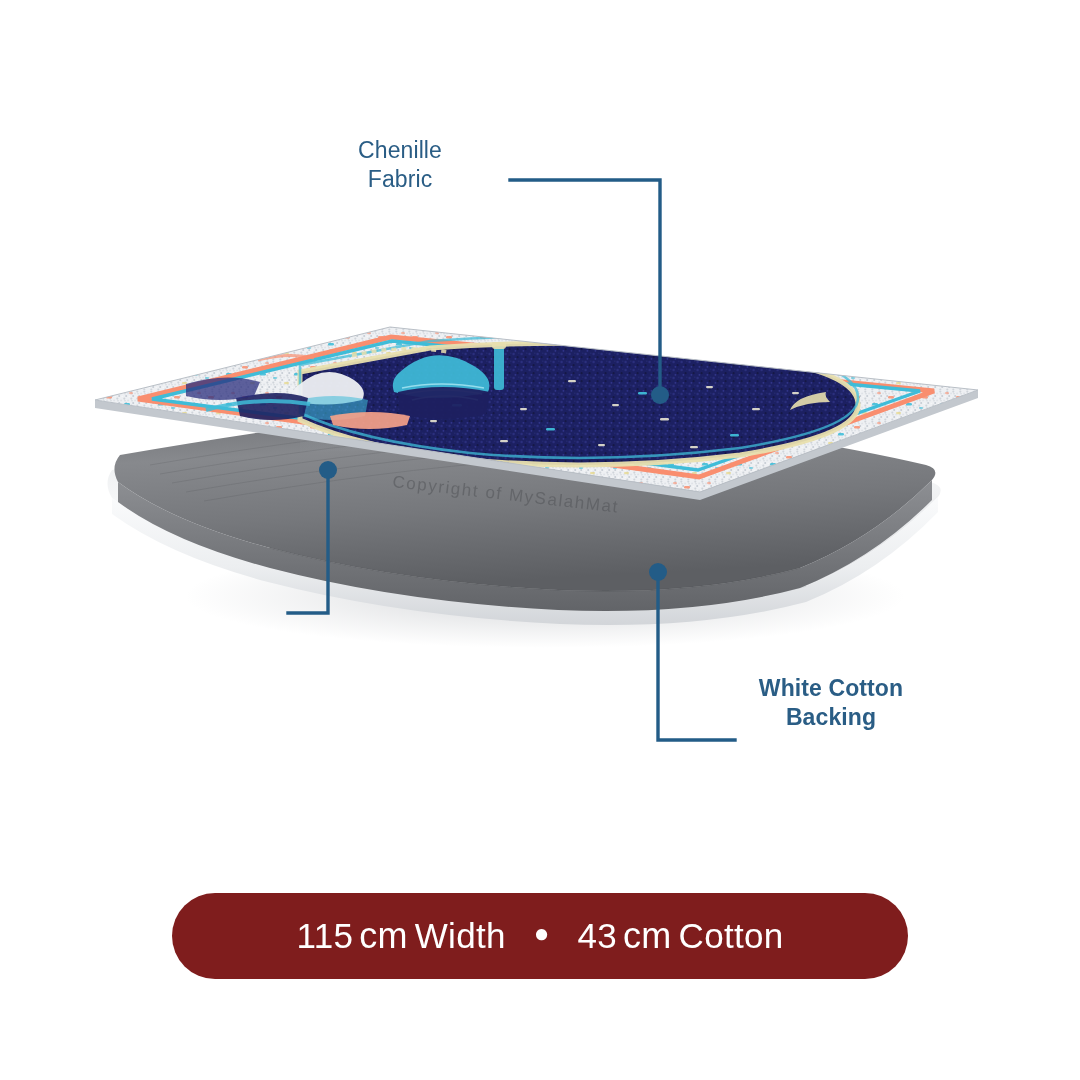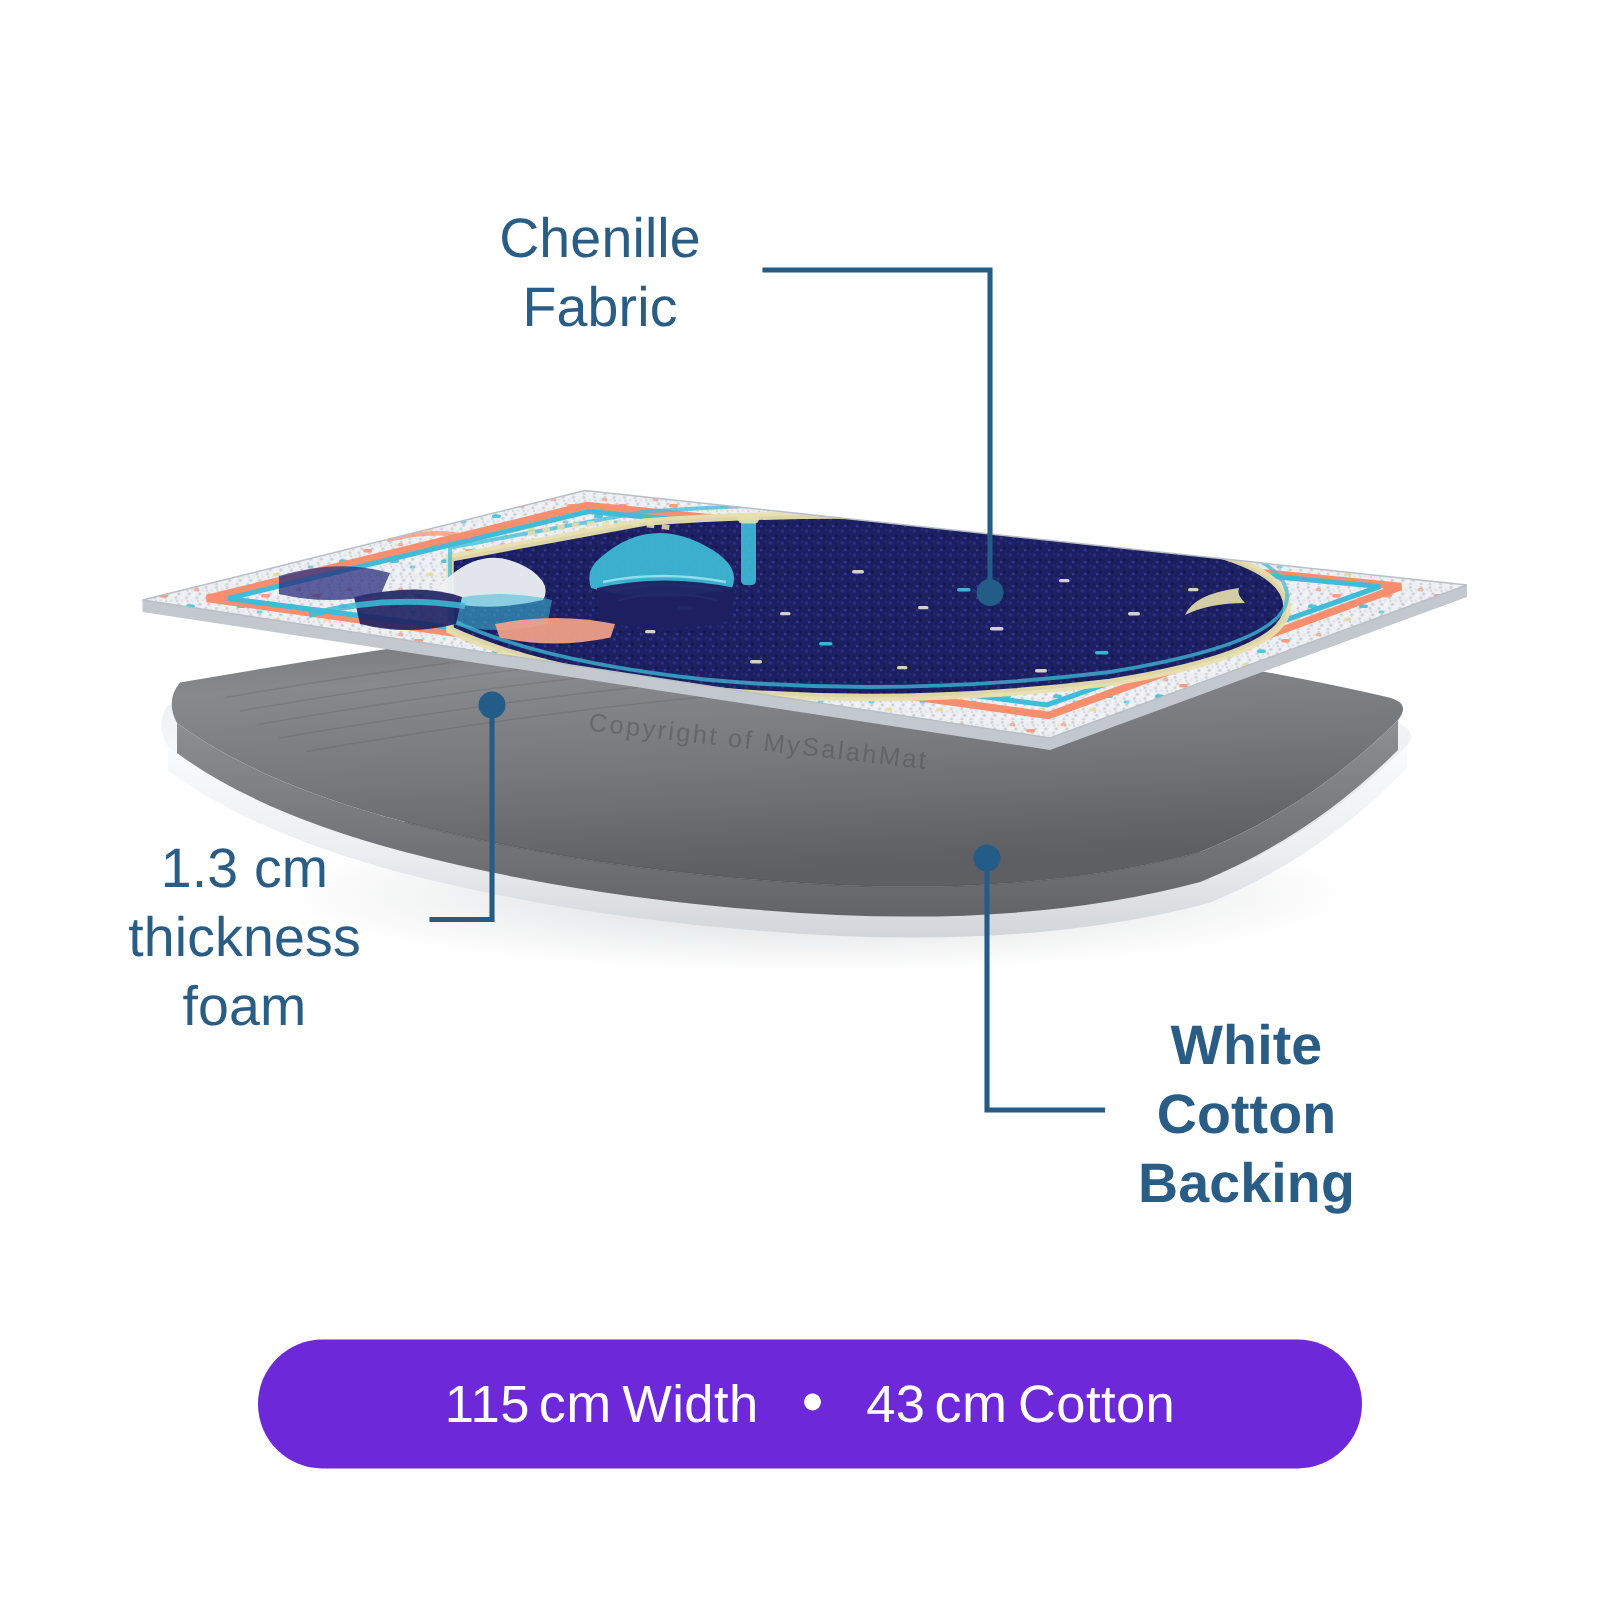--- a/index.html
+++ b/index.html
@@ -22,21 +22,21 @@
   #product-illustration {
     position: absolute;
     left: 0; top: 0;
     width: 1080px; height: 1080px;
   }
 
   
   .callout-label {
     position: absolute;
     color: #2a5d85;
-    font-size: 37px;
+    font-size: 23px;
     line-height: 1.24;
     letter-spacing: 0.1px;
     font-weight: 400;
     white-space: pre-line;
   }
   #label-chenille {
     left: 300px; top: 136px;
     width: 200px;
     text-align: center;
   }
@@ -51,21 +51,21 @@
     text-align: center;
     font-weight: bold;
   }
 
   
   #dimension-pill {
     position: absolute;
     left: 172px; top: 893px;
     width: 736px; height: 86px;
     border-radius: 43px;
-    background: #6d28d9;
+    background: #7f1d1d;
     display: flex;
     align-items: center;
     justify-content: center;
     gap: 0px;
   }
   .dim-text {
     color: #ffffff;
     font-size: 35px;
     letter-spacing: 0.3px;
     white-space: nowrap;
@@ -267,23 +267,20 @@
     <g fill="#235c87">
       <circle cx="660" cy="395" r="9"></circle>
       <circle cx="328" cy="470" r="9"></circle>
       <circle cx="658" cy="572" r="9"></circle>
     </g>
   </svg>
 
   <div class="callout-label" id="label-chenille">Chenille
 Fabric</div>
 
-  <div class="callout-label" id="label-foam">1.3 cm
-thickness
-foam</div>
 
   <div class="callout-label" id="label-backing">White Cotton
 Backing</div>
 
   <div id="dimension-pill">
     <span class="dim-text">
       <span>115</span>
       <span class="dim-unit">cm</span>
       <span>Width</span>
     </span>

